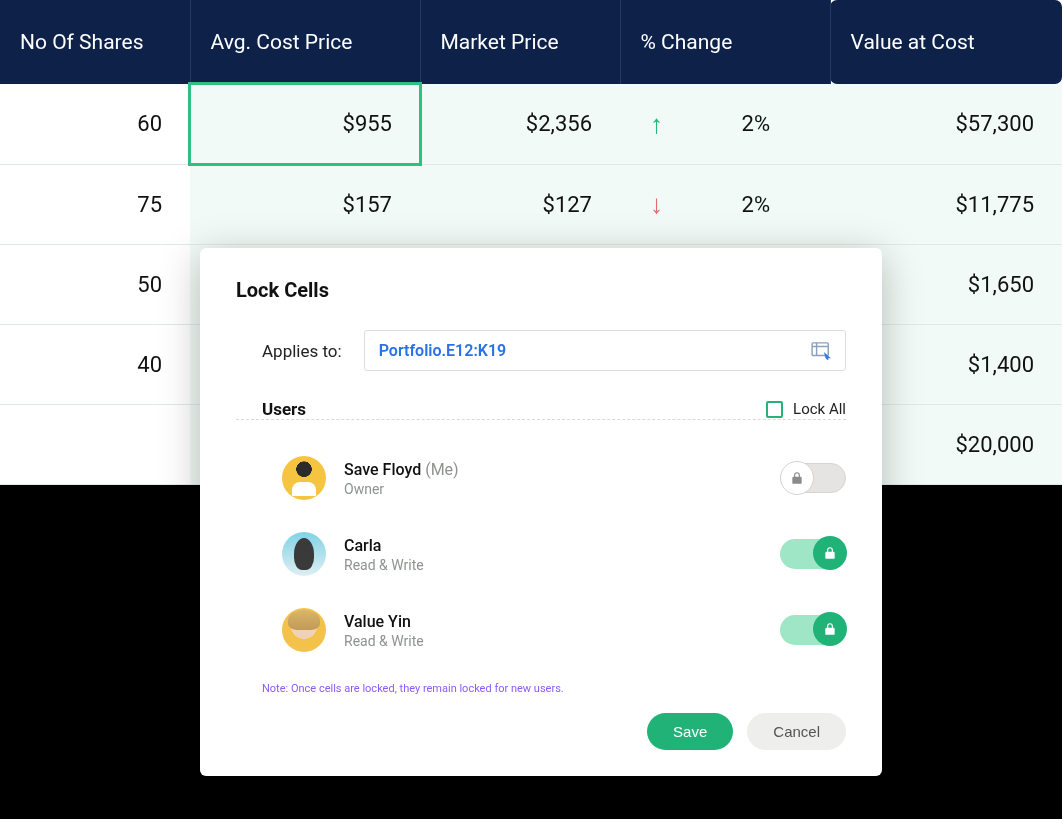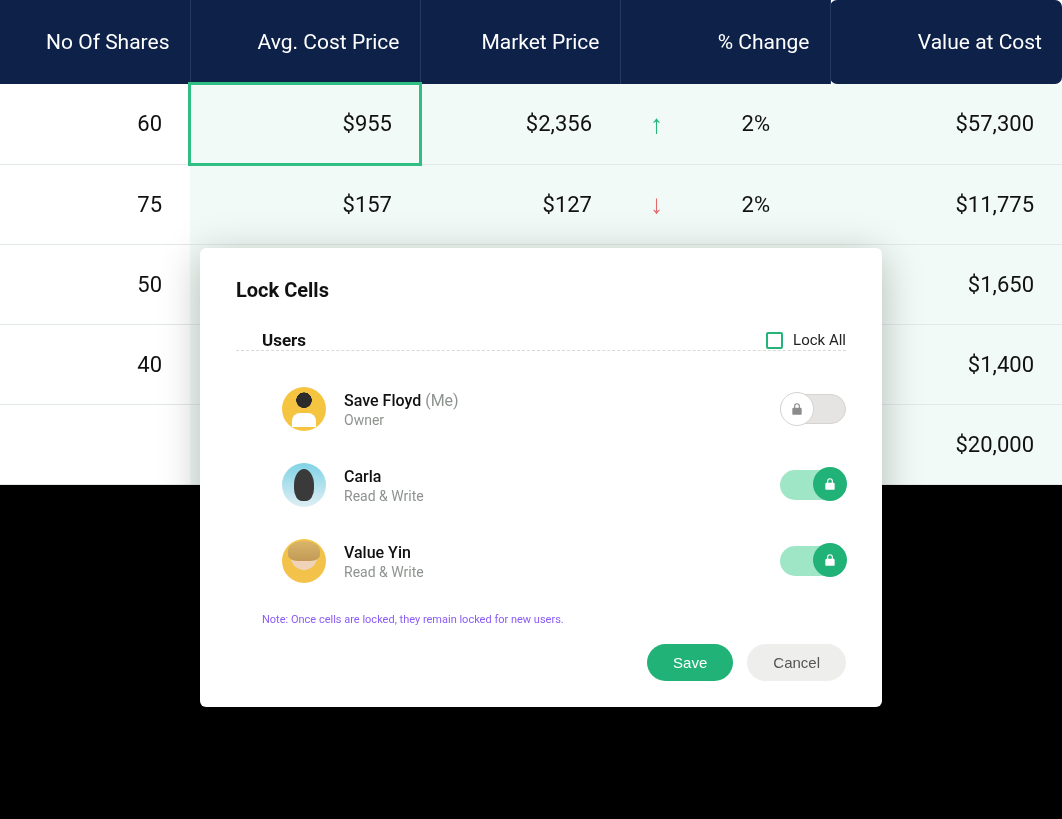--- a/index.html
+++ b/index.html
@@ -19,21 +19,21 @@
     width: 100%;
     border-collapse: collapse;
     table-layout: fixed;
   }
   thead th {
     background: #0d2149;
     color: #fff;
     font-weight: 400;
     font-size: 21px;
     padding: 30px 20px;
-    text-align: right;
+    text-align: left;
     border-right: 1px solid #233a5e;
   }
   thead th:last-child { border-right: none; border-radius: 7px; }
   tbody td {
     font-size: 22px;
     color: #111;
     padding: 26px 28px;
     text-align: right;
     border-bottom: 1px solid #e2e8e6;
     background: #fff;
@@ -302,20 +302,34 @@
       <td class="change-cell"></td>
       <td>$20,000</td>
     </tr>
   </tbody>
 </table>
 </div>
 
 <div class="dialog">
   <div class="dialog-title">Lock Cells</div>
 
+  <div class="applies-row">
+    <span class="applies-label">Applies to:</span>
+    <div class="range-input">
+      <span>Portfolio.E12:K19</span>
+      <span class="picker-icon">
+        <svg viewBox="0 0 24 20" width="22" height="18">
+          <rect x="1" y="1" width="18" height="14" rx="1" fill="none" stroke="#8aa0bb" stroke-width="1.6"></rect>
+          <line x1="1" y1="5" x2="19" y2="5" stroke="#8aa0bb" stroke-width="1.6"></line>
+          <line x1="6" y1="1" x2="6" y2="15" stroke="#8aa0bb" stroke-width="1.6"></line>
+          <path d="M14 11 L22 18 L19 18 L19 21 L16 18 L14 11Z" fill="#3a7de0"></path>
+        </svg>
+      </span>
+    </div>
+  </div>
 
   <div class="users-header">
     <span class="users-label">Users</span>
     <label class="lockall">
       <span class="cb"></span>
       <span>Lock All</span>
     </label>
   </div>
 
   <hr class="divider">

